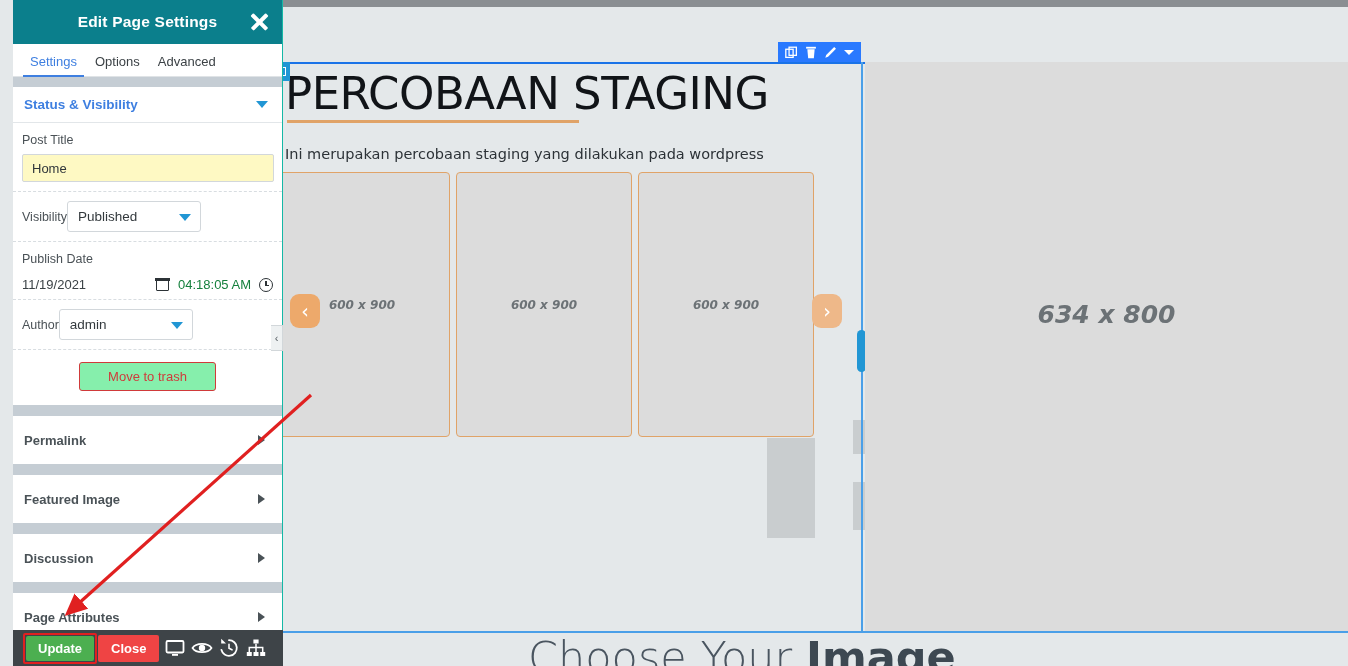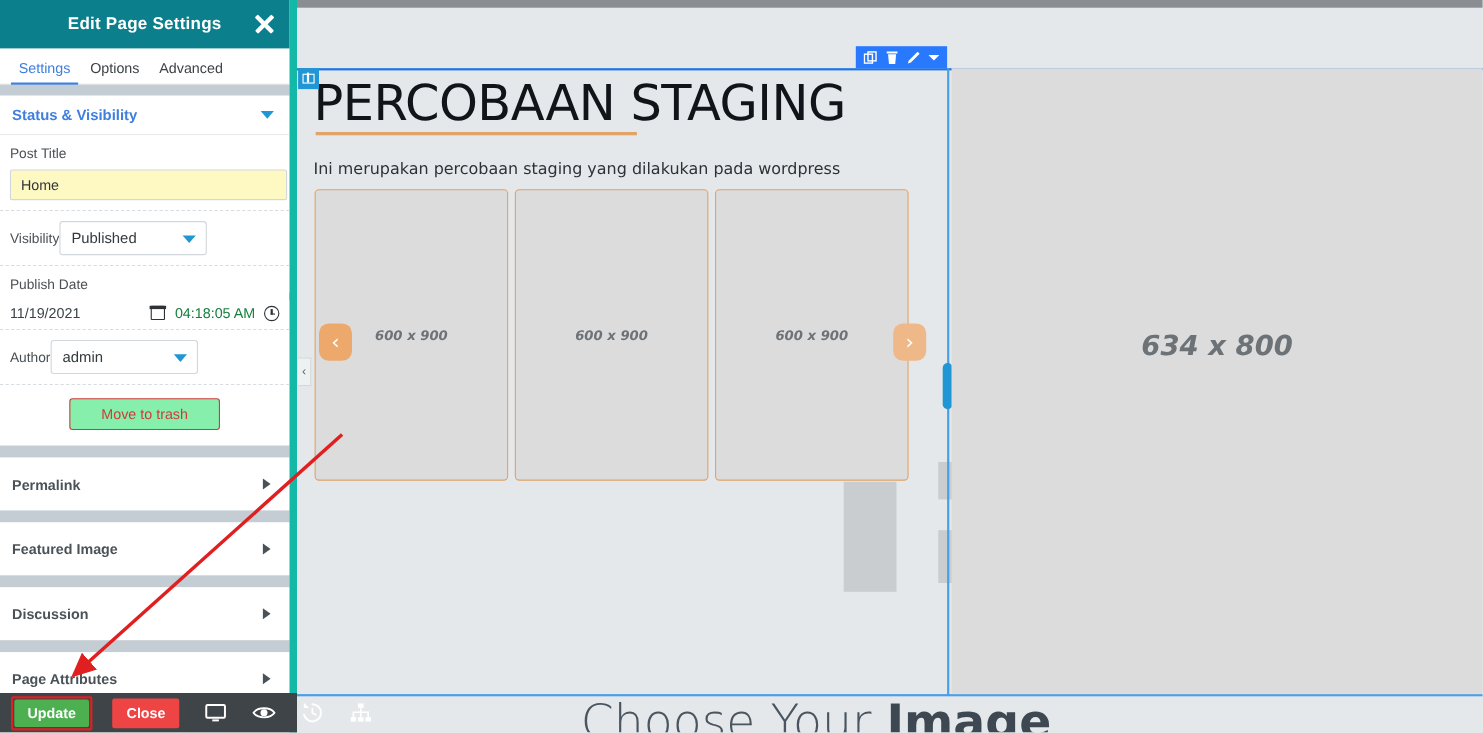--- a/index.html
+++ b/index.html
@@ -6,24 +6,24 @@
   html, body {
     width: 1348px; height: 666px;
     overflow: hidden;
     font-family: "Liberation Sans", sans-serif;
     background: #e4e8ea;
   }
   #root { position: relative; width: 1348px; height: 666px; }
 
   
   .panel {
-    position: absolute; left: 0; top: 0;
+    position: absolute; left: 13px; top: 0;
     width: 270px; height: 666px;
     background: #ffffff;
-    border-right: 7px solid #14b8a6;
+    border-right: 1px solid #14b8a6;
     z-index: 40;
   }
   .panel-header {
     position: relative;
     height: 44px;
     background: #0b7f8c;
     display: flex; align-items: center; justify-content: center;
   }
   .panel-title {
     color: #fff; font-size: 15.5px; font-weight: bold;
@@ -166,21 +166,21 @@
     border-top: 5.5px solid transparent;
     border-bottom: 5.5px solid transparent;
     border-left: 7px solid #4a5257;
   }
 
   .bottombar {
     position: absolute; left: 0; bottom: 0;
     width: 270px; height: 36px;
     background: #3e4448;
     display: flex; align-items: center;
-    padding-left: 10px; gap: 18px;
+    padding-left: 10px; gap: 1px;
   }
   .btn-update {
     background: #4caf50; color: #fff;
     font-size: 13px; font-weight: bold;
     padding: 5px 12px; border-radius: 2px;
     border: none; cursor: pointer;
     font-family: "Liberation Sans", sans-serif;
   }
   .update-hilite {
     border: 2.5px solid #e02020;
@@ -257,21 +257,21 @@
   .heading-rule {
     position:absolute; left:17px; top:120px;
     width: 292px; height: 3px; background: #e0a368;
   }
   .subtitle {
     position:absolute; left:15px; top:146px;
     font-size: 14.5px; color: #2c3237;
     font-family: "DejaVu Sans", sans-serif;
   }
 
-  .cards { position:absolute; left:16px; top:172px; display:flex; gap:6px; }
+  .cards { position:absolute; left:4px; top:172px; display:flex; gap:6px; }
   .card {
     width: 176px; height: 265px;
     border: 1.5px solid #e0a368; border-radius: 4px;
     background: #dcdcdc;
     display:flex; align-items:center; justify-content:center;
   }
   .card-lbl {
     font-size: 12px; font-style: italic; font-weight: bold;
     color: #6c7276;
     font-family: "DejaVu Sans", sans-serif;

